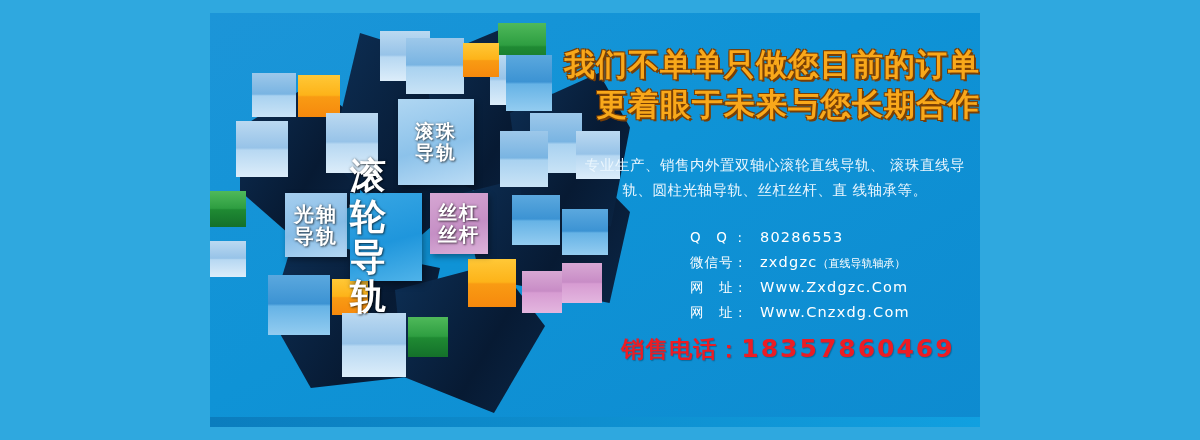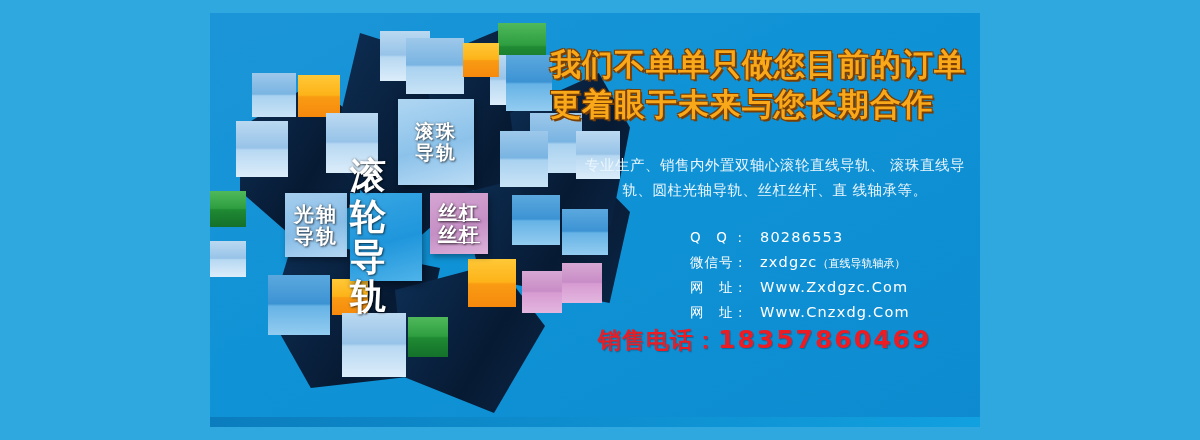--- a/index.html
+++ b/index.html
@@ -54,47 +54,47 @@
   }
   .tile-roller{
     left:140px;top:180px;width:72px;height:88px;font-size:36px;
     background:linear-gradient(165deg,#38A6E3 0%,#1F96DC 55%,#4FB3E9 100%);
     box-shadow:2px 3px 7px rgba(0,0,0,.40);
   }
   .tile-screw{
     left:220px;top:180px;width:58px;height:61px;font-size:19px;
     background:linear-gradient(165deg,#D6A6D3 0%,#C58FC5 55%,#DDB3DA 100%);
     box-shadow:2px 3px 6px rgba(0,0,0,.35);
-    text-decoration:underline;
   }
 
   
   .content{position:absolute;left:340px;top:0;width:430px;height:404px;}
   .headline{
-    position:absolute;left:0;top:32px;width:430px;text-align:left;
+    position:absolute;left:0;top:32px;width:430px;text-align:right;
     color:#F9A81A;font-weight:bold;font-size:31px;line-height:1.28;
     letter-spacing:1px;
     text-shadow:2px 2px 0 #7A3F05, -1px -1px 0 #7A3F05, 1px -1px 0 #7A3F05, -1px 1px 0 #7A3F05;
   }
   .headline .l2{display:block;}
   .desc{
     position:absolute;left:24px;top:140px;width:386px;
     color:#EAF6FE;font-size:14.5px;line-height:1.72;text-align:center;
     letter-spacing:.5px;
     margin-left:8px;
   }
   .contact{position:absolute;left:140px;top:216px;width:290px;color:#ffffff;font-size:14px;}
   .crow{display:flex;align-items:baseline;margin-bottom:7px;white-space:nowrap;}
   .clabel{display:inline-block;width:70px;letter-spacing:1px;font-size:13.5px;}
   .cval{font-size:14.5px;letter-spacing:1.2px;}
   .cnote{font-size:11px;letter-spacing:0;}
   .phone{
-    position:absolute;left:48px;top:312px;width:380px;
+    position:absolute;left:48px;top:321px;width:380px;
     color:#EC1C24;font-weight:bold;font-size:23px;letter-spacing:1px;
     text-shadow:1px 1px 1px rgba(0,0,0,.25);
+    text-align:center;
   }
   .phone .pnum{font-size:25px;letter-spacing:2px;}
 </style>
 </head>
 <body>
 
 <div id="banner">
   <div class="panel">
 
     <div class="art">

